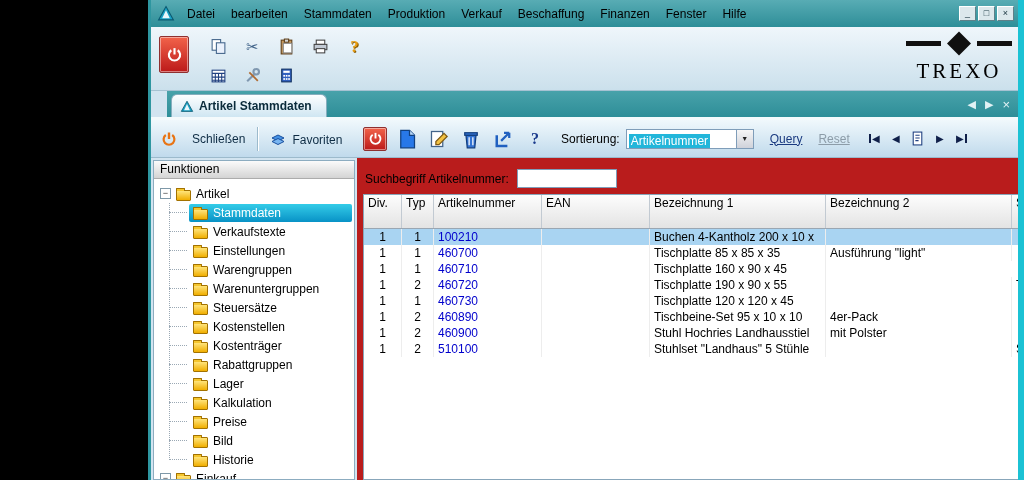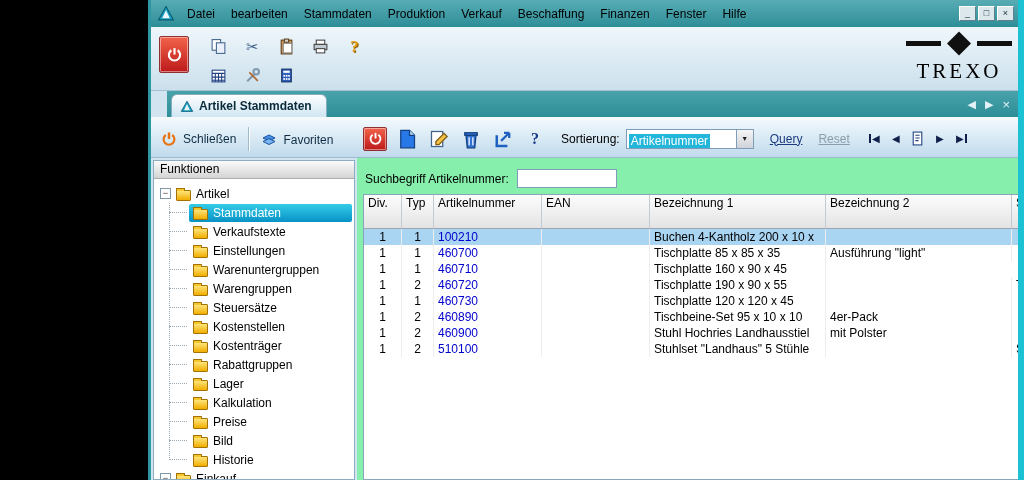--- a/index.html
+++ b/index.html
@@ -81,21 +81,21 @@
   .tree-item::before{content:"";position:absolute;left:0;top:9px;width:18px;border-top:1px dotted #9AA8B4}
   .tree-inner{display:flex;align-items:center;gap:5px;flex:1;height:18px;padding:0 4px;border-radius:2px;overflow:hidden}
   .tree-item.selected .tree-inner{background:linear-gradient(#34CCE8,#0892C6);color:#fff}
   .tree-label{white-space:nowrap}
   .folder{width:15px;height:11px;background:linear-gradient(#FFE47A,#F0AE00);border:1px solid #A37200;
           border-radius:1px;position:relative;margin-top:3px;flex:none}
   .folder::before{content:"";position:absolute;top:-3px;left:-1px;width:7px;height:2px;background:#F5C62E;
                   border:1px solid #A37200;border-bottom:none;border-radius:1px 1px 0 0}
 
   
-  .main{position:absolute;left:206px;top:158px;right:0;bottom:0;background:#86efac}
+  .main{position:absolute;left:206px;top:158px;right:0;bottom:0;background:#b91c1c}
   .search-row{position:absolute;left:8px;top:11px;display:flex;align-items:center;gap:8px}
   .search-label{font-size:12px;color:#000;white-space:nowrap}
   .search-input{width:100px;height:19px;border:1px solid #7F9DB9;background:#fff;font-size:12px;padding:0 3px;font-family:inherit}
   .table{position:absolute;left:6px;top:36px;right:0;bottom:0;background:#fff;border:1px solid #88A6BA;border-right:none;overflow:hidden}
   .thead{display:flex;height:34px;background:linear-gradient(#FDFDFD,#E3E3E3);border-bottom:1px solid #9AA6B2}
   .hcell{font-size:12px;line-height:16px;padding:0 4px;border-right:1px solid #C2CAD2;color:#000;
          overflow:hidden;white-space:nowrap;flex:none}
   .trow{display:flex;height:16px}
   .trow.selected{background:var(--row-selection,#A9D4F2)}
   .tcell{font-size:12px;line-height:16px;padding:0 4px;border-right:1px solid #EDEDED;overflow:hidden;
@@ -219,21 +219,21 @@
     </div>
     <div class="tab-nav" style="top:97px">
       <span>◀</span>
       <span>▶</span>
       <span style="font-size:13px">×</span>
     </div>
     <div class="tabstrip-underline"></div>
 
     <div class="subtoolbar">
       <div class="left-tools">
-        <span style="display:flex;align-items:center;gap:6px">
+        <span style="display:flex;align-items:center;gap:15px">
           <span>
             <svg viewBox="0 0 16 16" width="16" height="16">
                 <path d="M8 1.5v6.5" stroke="#E87414" stroke-width="2.4" fill="none"></path>
                 <path d="M4.8 4a5.4 5.4 0 1 0 6.4 0" stroke="#E87414" stroke-width="2.2" fill="none"></path>
               </svg>
           </span>
           <span class="tool-label">Schließen</span>
         </span>
         <span class="vdiv"></span>
         <span style="display:flex;align-items:flex-end;gap:6px">
@@ -344,27 +344,27 @@
             </div>
             <div class="tree-item">
               <span class="tree-inner">
                 <span class="folder"></span>
                 <span class="tree-label">Einstellungen</span>
               </span>
             </div>
             <div class="tree-item">
               <span class="tree-inner">
                 <span class="folder"></span>
+                <span class="tree-label">Warengruppen</span>
+              </span>
+            </div>
+            <div class="tree-item">
+              <span class="tree-inner">
+                <span class="folder"></span>
                 <span class="tree-label">Warenuntergruppen</span>
-              </span>
-            </div>
-            <div class="tree-item">
-              <span class="tree-inner">
-                <span class="folder"></span>
-                <span class="tree-label">Warengruppen</span>
               </span>
             </div>
             <div class="tree-item">
               <span class="tree-inner">
                 <span class="folder"></span>
                 <span class="tree-label">Steuersätze</span>
               </span>
             </div>
             <div class="tree-item">
               <span class="tree-inner">

